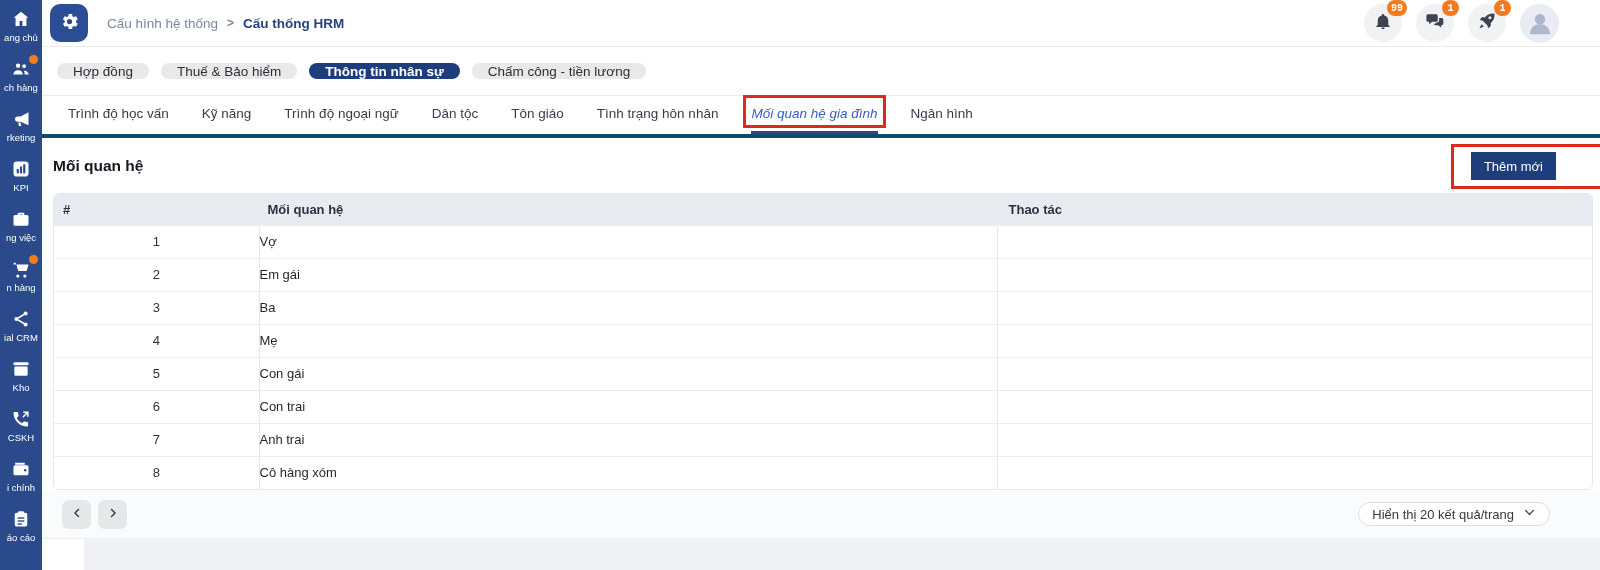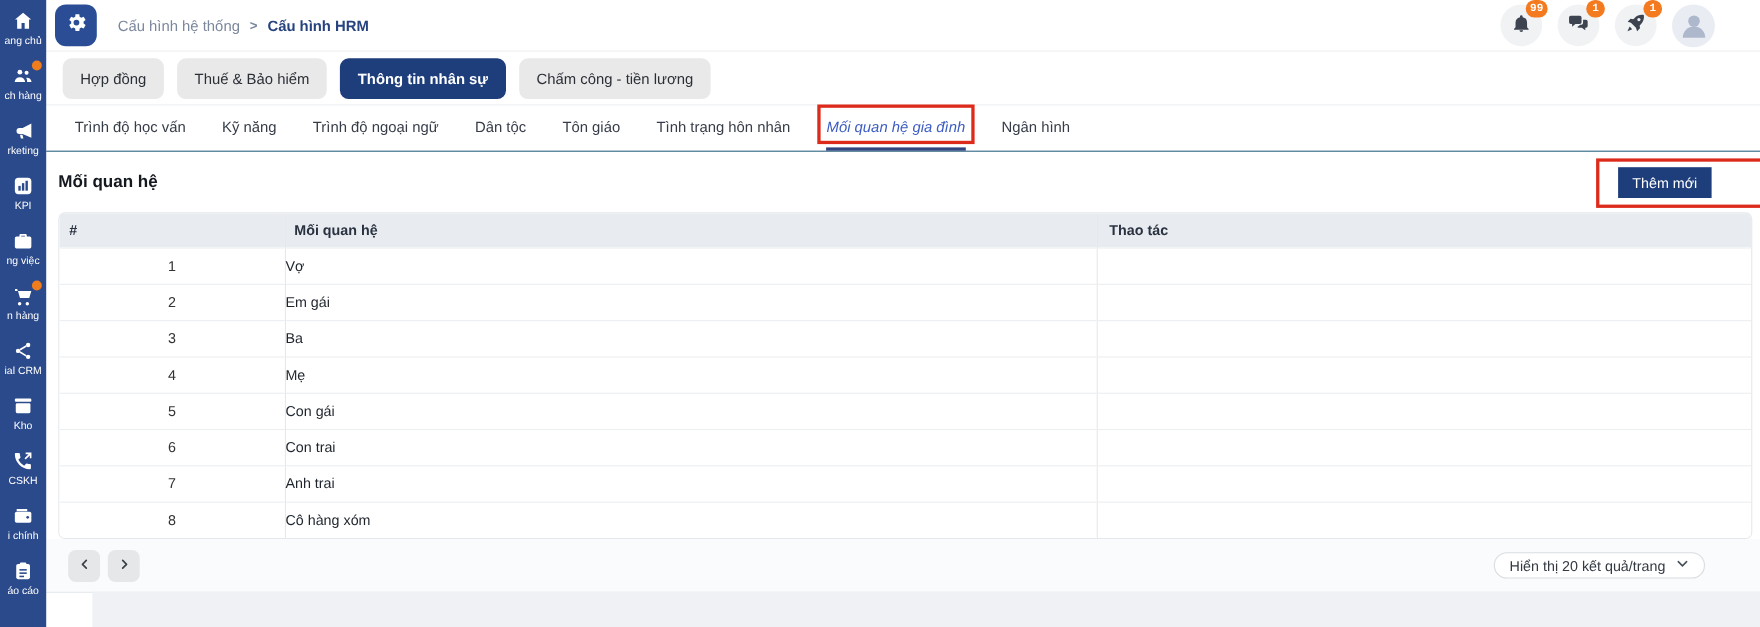--- a/index.html
+++ b/index.html
@@ -28,25 +28,25 @@
   .bc-current { color:#26437f; font-weight:700; cursor:pointer; }
   .top-actions { margin-left:auto; display:flex; align-items:center; gap:14px;font-family:Liberation Mono, monospace; }
   .icon-circle { position:relative; width:38px; height:38px; border-radius:50%; background:#f1f2f4; display:flex; align-items:center; justify-content:center; cursor:pointer; }
   .icon-circle svg { width:20px; height:20px; }
   .badge { position:absolute; top:-4px; right:-5px; min-width:17px; height:16px; padding:0 4px; border-radius:9px; background:#f47a20; color:#fff; font-size:10px; font-weight:700; display:flex; align-items:center; justify-content:center; }
   .avatar-circle { width:39px; height:39px; border-radius:50%; background:#e9ecf3; display:flex; align-items:flex-end; justify-content:center; overflow:hidden; cursor:pointer; }
   .avatar-circle svg { width:30px; height:30px; }
 
   
   .tabsrow { height:49px; display:flex; align-items:center; gap:12px; padding-left:15px; border-bottom:1px solid #e9ebee; background:#fff; }
-  .pill { height:37px; padding:0 16px; display:flex; align-items:center; background:#e9e9ea; border-radius:8px; font-size:13.5px; color:#2b2f36; cursor:pointer; white-space:nowrap; }
+  .pill { height:16px; padding:0 16px; display:flex; align-items:center; background:#e9e9ea; border-radius:8px; font-size:13.5px; color:#2b2f36; cursor:pointer; white-space:nowrap; }
   .pill.active { background:#1e3d7b; color:#fff; font-weight:700; }
 
   
-  .subtabsrow { height:42px; display:flex; align-items:stretch; gap:33px; padding-left:26px; border-bottom:1px solid #0c4a6e; background:#fff; }
+  .subtabsrow { height:42px; display:flex; align-items:stretch; gap:33px; padding-left:26px; border-bottom:4px solid #0c4a6e; background:#fff; }
   .subtab { position:relative; display:flex; align-items:center; font-size:13.5px; color:#363c48; cursor:pointer; border-bottom:3px solid transparent; white-space:nowrap; }
   .subtab.active { color:#3b5cc0; border-bottom-color:#31457e;font-style:italic; }
   .red-box-subtab { position:absolute; left:-8px; right:-8px; top:-1px; bottom:3px; border:3px solid #dd2b1b; pointer-events:none; }
 
   
   .content-header { display:flex; align-items:center; padding:14px 44px 13px 11px; background:#fff; }
   .section-title { font-size:15.5px; font-weight:700; color:#14181f; }
   .add-btn-wrap { position:relative; margin-left:auto; }
   .add-btn { height:28px; padding:0 13px; background:#1e3d7b; color:#fff; font-size:13px; border:none; border-radius:0; cursor:pointer; font-family:"Liberation Sans", sans-serif; }
   .red-box-btn { position:absolute; left:-20px; right:-50px; top:-8px; bottom:-9px; border:3px solid #dd2b1b; pointer-events:none; }
@@ -204,21 +204,21 @@
 
     <div class="topbar">
       <div class="gear-btn">
         <span><svg viewBox="0 0 24 24">
               <path fill="#fff" fill-rule="evenodd" d="M19.4 13a7.5 7.5 0 000-2l2.1-1.6-2-3.5-2.5 1a7.5 7.5 0 00-1.7-1L15 3.3h-4l-.3 2.6a7.5 7.5 0 00-1.7 1l-2.5-1-2 3.5L6.6 11a7.5 7.5 0 000 2l-2.1 1.6 2 3.5 2.5-1a7.5 7.5 0 001.7 1l.3 2.6h4l.3-2.6a7.5 7.5 0 001.7-1l2.5 1 2-3.5zM12 15a3 3 0 113-3 3 3 0 01-3 3z"></path>
             </svg></span>
       </div>
       <div class="breadcrumb">
         <span class="bc-parent">Cấu hình hệ thống</span>
         <span class="bc-sep">&gt;</span>
-        <span class="bc-current">Cấu hình HRM</span>
+        <span class="bc-current">Cấu thống HRM</span>
       </div>
       <div class="top-actions">
         <div class="icon-circle">
           <span><svg viewBox="0 0 24 24">
                 <path fill="#3d4450" d="M12 21.8a2 2 0 002-2h-4a2 2 0 002 2zm6.3-5.2v-5a6.3 6.3 0 00-4.8-6.1V5a1.5 1.5 0 00-3 0v.5a6.3 6.3 0 00-4.8 6.1v5L4 18.3v.9h16v-.9z"></path>
               </svg></span>
           <span class="badge">99</span>
         </div>
         <div class="icon-circle">
           <span><svg viewBox="0 0 24 24">

